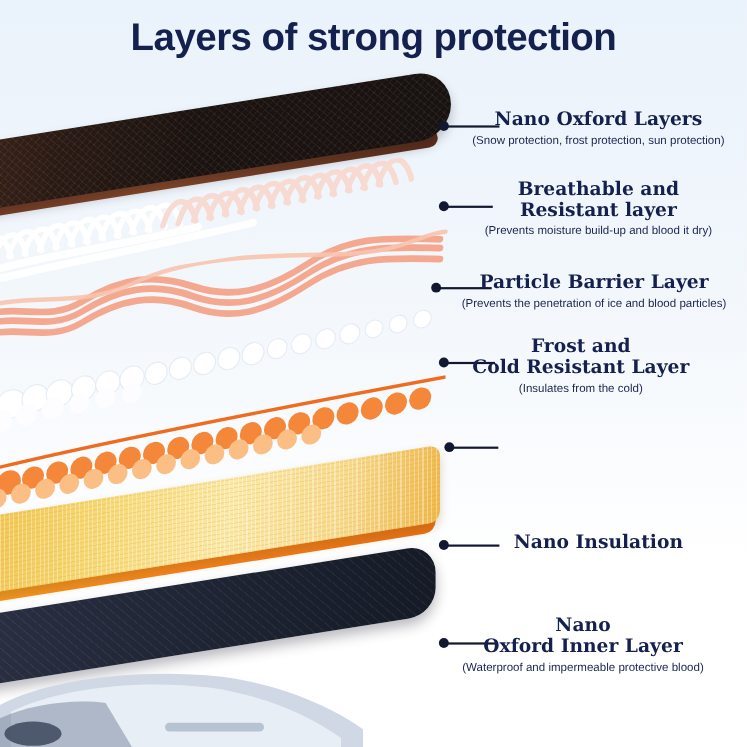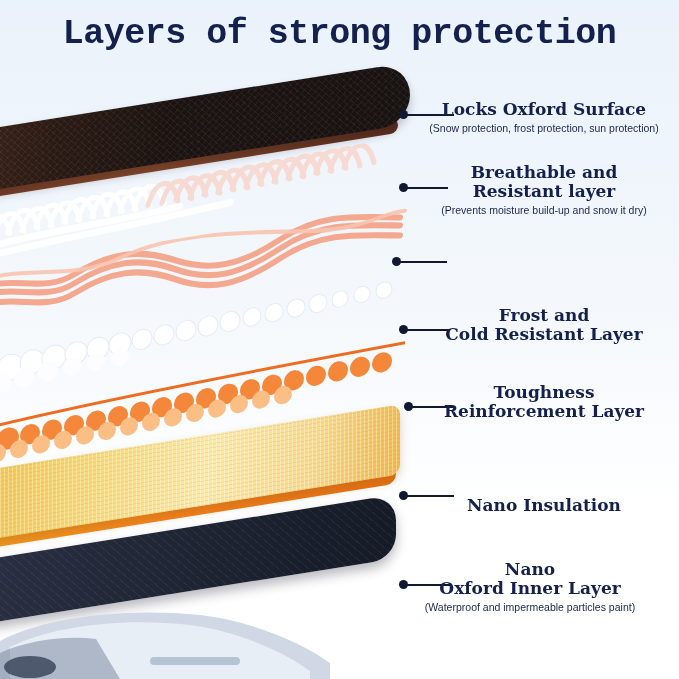--- a/index.html
+++ b/index.html
@@ -16,21 +16,21 @@
     background: linear-gradient(180deg, #eaf2fb 0%, #f4f8fc 45%, #ffffff 75%, #ffffff 100%);
   }
 
   
   #title {
     position: absolute;
     top: 14px;
     left: 0;
     width: 679px;
     text-align: center;
-    font-family: Liberation Mono, monospace;
+    font-family: Liberation Sans, sans-serif;
     font-weight: bold;
     font-size: 35px;
     letter-spacing: -0.5px;
     color: #14204d;
     white-space: nowrap;
   }
 
   
   .art {
     position: absolute;
@@ -342,56 +342,59 @@
       <path d="M10 78 L10 46 C 50 26, 120 16, 190 24 C 235 30, 280 48, 310 70 L310 78 Z" fill="#e8eef5"></path>
       <path d="M0 78 L0 52 C 26 40, 64 34, 96 38 L120 78 Z" fill="#7e8da3" opacity="0.55"></path>
       <ellipse cx="30" cy="66" rx="26" ry="11" fill="#2e3950" opacity="0.75"></ellipse>
       <rect x="150" y="56" width="90" height="8" rx="4" fill="#9fb0c4" opacity="0.7"></rect>
     </svg>
   </div>
 
   <div class="dot" style="left:399px; top:110px;"></div>
   <div class="leader" style="left:406px; top:114px; width:48px;"></div>
   <div class="label-block" style="left:412px; top:100px; width:264px;">
-    <div class="label-title">Locks Oxford Surface</div>
+    <div class="label-title">Nano Oxford Layers</div>
     <div class="label-sub">(Snow protection, frost protection, sun protection)</div>
   </div>
 
   <div class="dot" style="left:399px; top:183px;"></div>
   <div class="leader" style="left:406px; top:187px; width:42px;"></div>
   <div class="label-block" style="left:412px; top:163px; width:264px;">
     <div class="label-title">Breathable and
 Resistant layer</div>
-    <div class="label-sub">(Prevents moisture build-up and snow it dry)</div>
+    <div class="label-sub">(Prevents moisture build-up and blood it dry)</div>
   </div>
 
   <div class="dot" style="left:392px; top:257px;"></div>
   <div class="leader" style="left:399px; top:261px; width:48px;"></div>
+  <div class="label-block" style="left:404px; top:248px; width:272px;">
+    <div class="label-title">Particle Barrier Layer</div>
+    <div class="label-sub">(Prevents the penetration of ice and blood particles)</div>
+  </div>
 
   <div class="dot" style="left:399px; top:325px;"></div>
   <div class="leader" style="left:406px; top:329px; width:44px;"></div>
-  <div class="label-block" style="left:412px; top:306px; width:264px;">
+  <div class="label-block" style="left:396px; top:306px; width:264px;">
     <div class="label-title">Frost and
 Cold Resistant Layer</div>
+    <div class="label-sub">(Insulates from the cold)</div>
   </div>
 
   <div class="dot" style="left:404px; top:402px;"></div>
   <div class="leader" style="left:411px; top:406px; width:42px;"></div>
   <div class="label-block" style="left:412px; top:383px; width:264px;">
-    <div class="label-title">Toughness
-Reinforcement Layer</div>
   </div>
 
   <div class="dot" style="left:399px; top:491px;"></div>
   <div class="leader" style="left:406px; top:495px; width:48px;"></div>
-  <div class="label-block" style="left:412px; top:496px; width:264px;">
+  <div class="label-block" style="left:412px; top:484px; width:264px;">
     <div class="label-title">Nano Insulation</div>
   </div>
 
   <div class="dot" style="left:399px; top:580px;"></div>
   <div class="leader" style="left:406px; top:584px; width:46px;"></div>
   <div class="label-block" style="left:396px; top:560px; width:268px;">
     <div class="label-title">Nano
 Oxford Inner Layer</div>
-    <div class="label-sub">(Waterproof and impermeable particles paint)</div>
+    <div class="label-sub">(Waterproof and impermeable protective blood)</div>
   </div>
 
 </div>
 
 </body></html>

